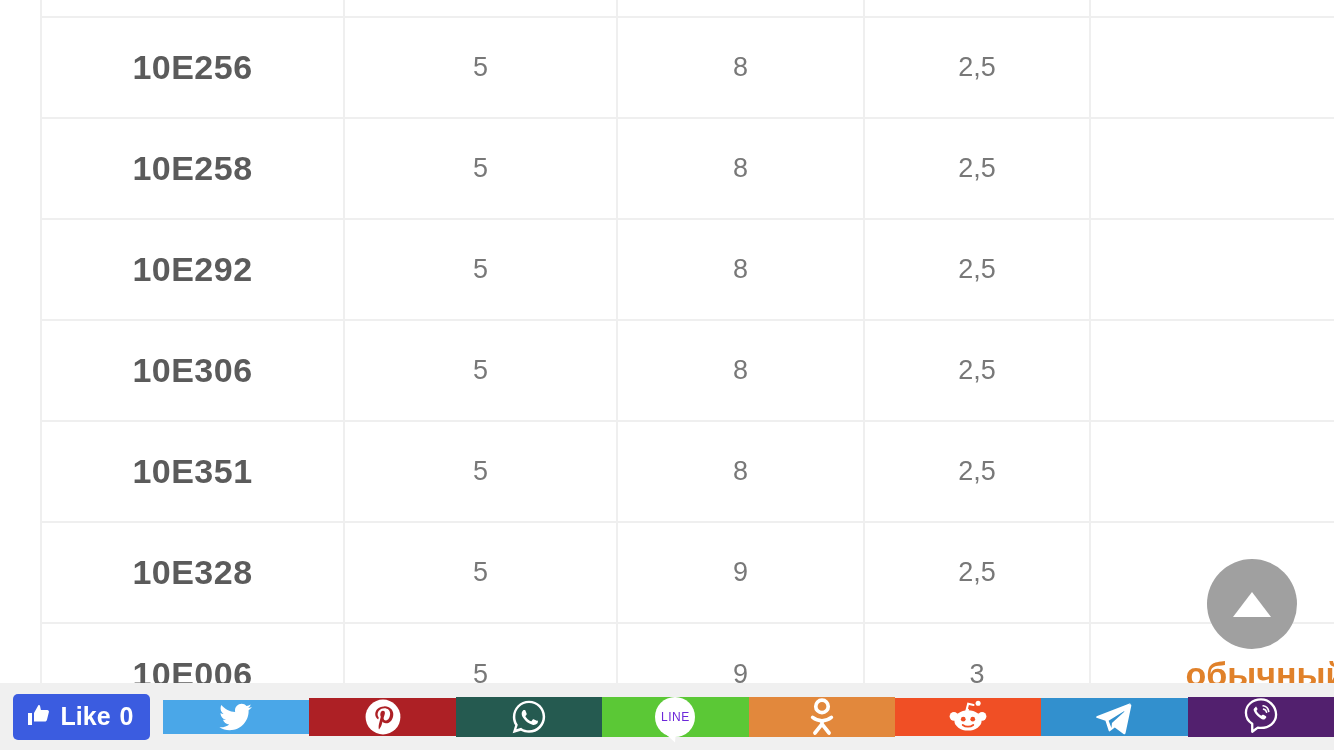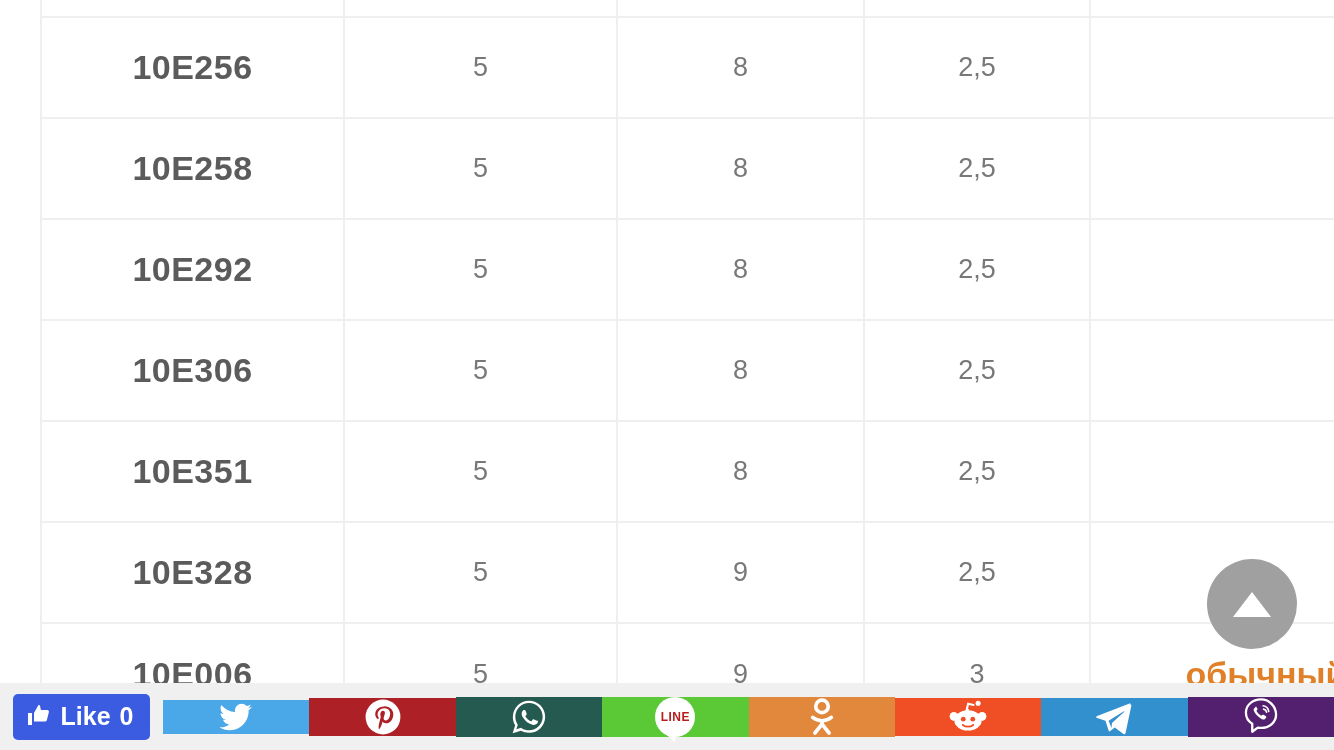--- a/index.html
+++ b/index.html
@@ -149,23 +149,23 @@
     width: 40px;
     height: 40px;
     border-radius: 50%;
     background: #ffffff;
     display: flex;
     align-items: center;
     justify-content: center;
     position: relative;
   }
   .line-badge span {
-    color: #b91c1c;
+    color: #6d28d9;
     font-size: 12px;
-    font-weight: bold;
+    font-weight: normal;
     letter-spacing: 0.5px;
   }
   .line-badge::after {
     content: "";
     position: absolute;
     bottom: -6px;
     left: 12px;
     width: 0; height: 0;
     border-left: 7px solid transparent;
     border-right: 3px solid transparent;

